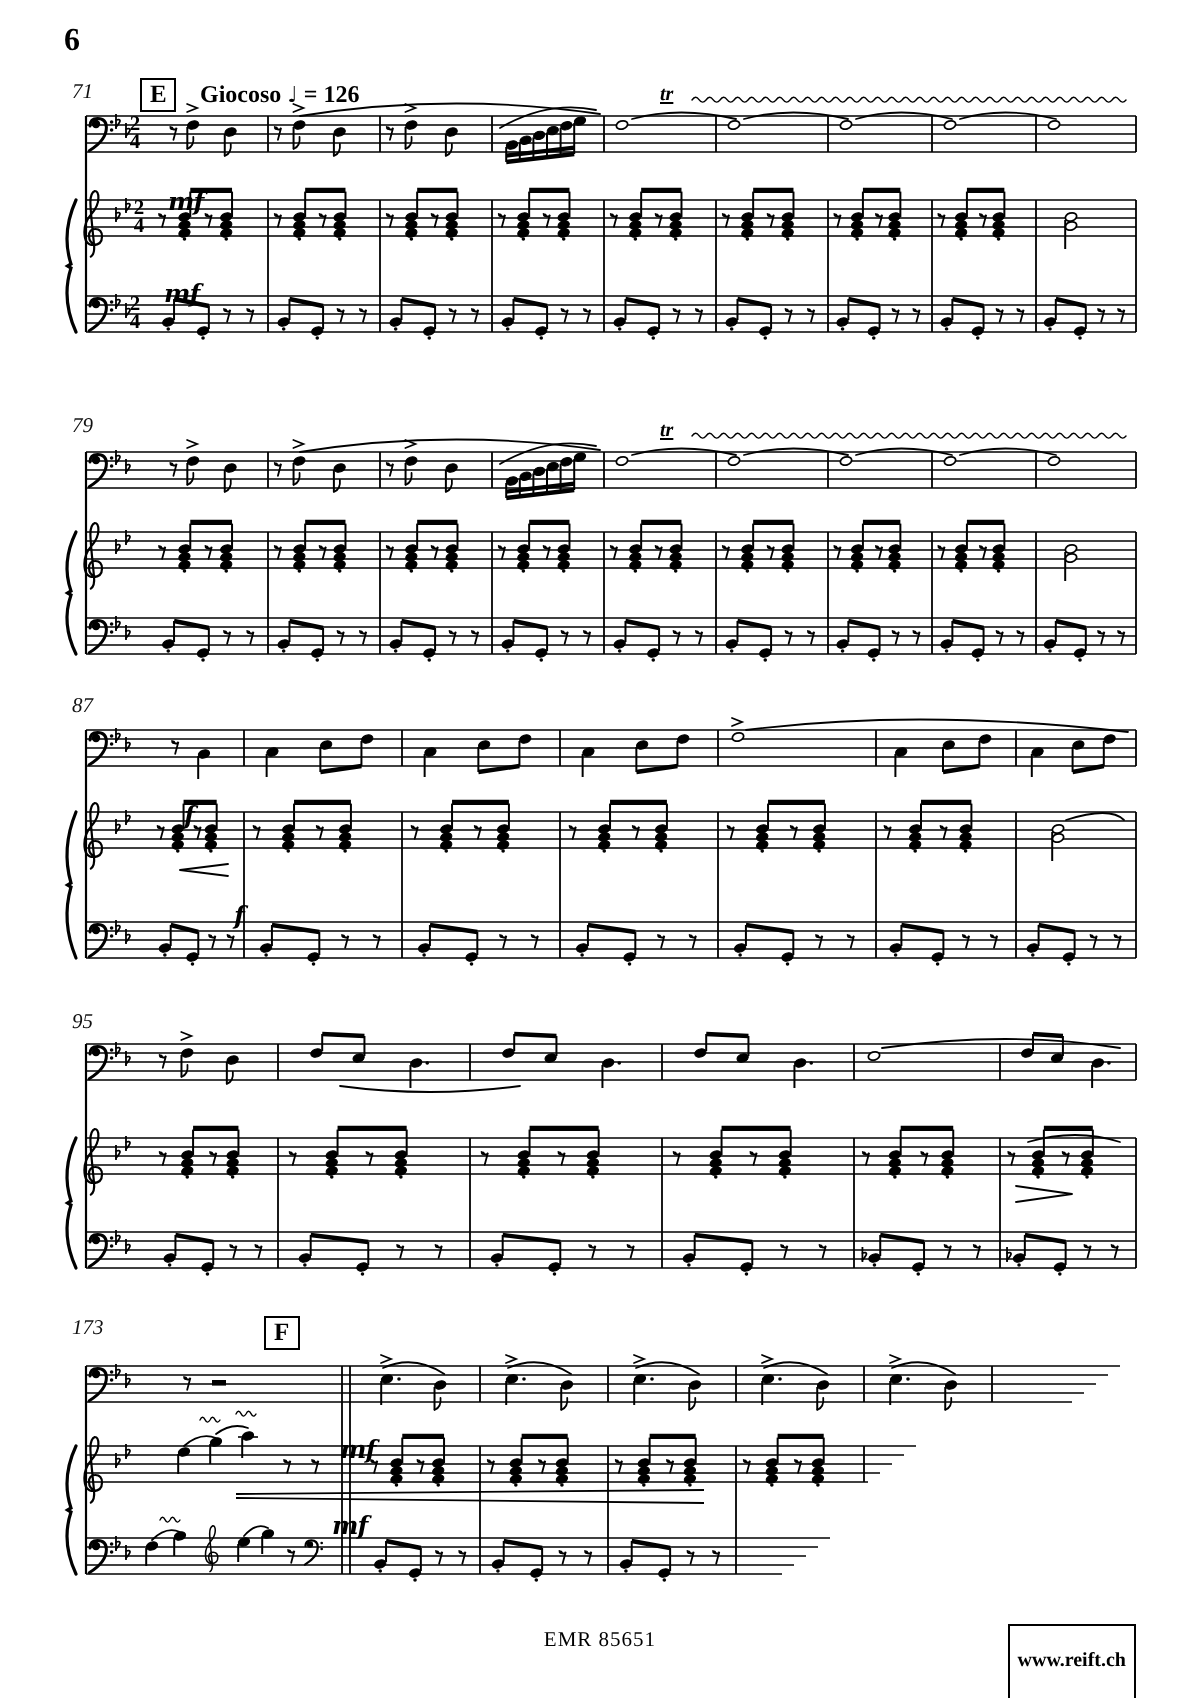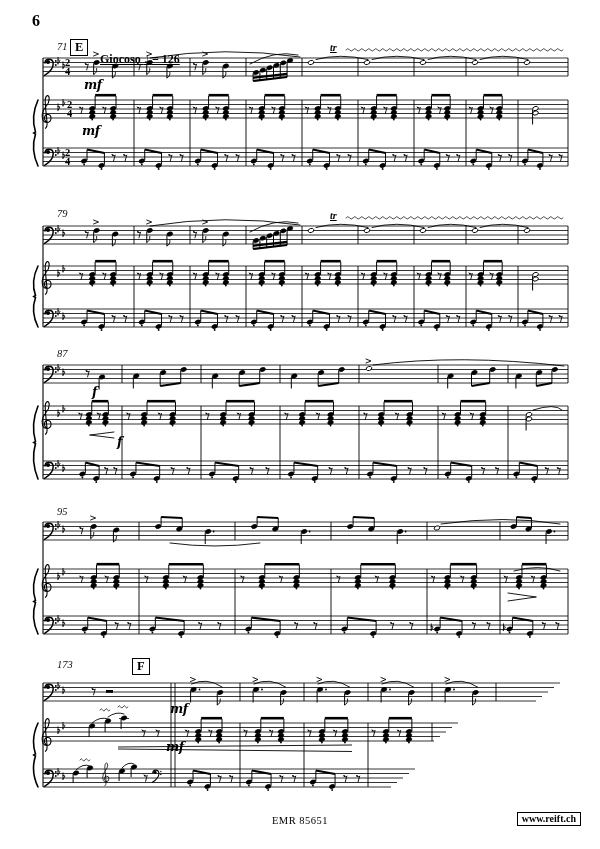--- a/index.html
+++ b/index.html
@@ -1,32 +1,32 @@
 <!DOCTYPE html>
 <html><head>
 <meta charset="utf-8">
 <style>
   html,body{margin:0;padding:0;background:#fff;}
   .page{position:relative;width:600px;height:849px;background:#fff;overflow:hidden;
         font-family:"Liberation Serif",serif;color:#000;}
   .pagenum{position:absolute;left:32px;top:12px;font:bold 16px "Liberation Serif",serif;}
   .system{position:absolute;left:0;width:600px;}
   .system svg{position:absolute;left:0;top:0;}
-  .mnum{position:absolute;font:italic 10.5px "Liberation Serif",serif;color:#111;margin-left:21px;}
+  .mnum{position:absolute;font:italic 10.5px "Liberation Serif",serif;color:#111;}
   .rehearsal{position:absolute;border:1.3px solid #000;padding:0 4px;line-height:14px;
              font:bold 12.5px "Liberation Serif",serif;background:#fff;}
   .tempo{position:absolute;font:bold 12px "Liberation Serif",serif;white-space:nowrap;}
   .tempo .note{font-family:"DejaVu Sans",sans-serif;font-size:11px;font-weight:bold;}
-  .dyn{position:absolute;font:italic bold 12.5px "DejaVu Serif",serif;letter-spacing:-0.5px;}
+  .dyn{position:absolute;font:italic bold 12.5px "DejaVu Serif",serif;letter-spacing:-0.5px;margin-top:16px;}
   .trlbl{position:absolute;font:italic bold 10px "Liberation Serif",serif;text-decoration:underline;}
   .ts{position:absolute;width:11px;text-align:center;font:bold 10.5px "Liberation Serif",serif;
       line-height:9px;display:flex;flex-direction:column;}
   .footer-cat{position:absolute;left:0;right:0;top:815px;text-align:center;
               font:10.5px "Liberation Serif",serif;letter-spacing:0.5px;}
-  .site{position:absolute;right:19px;top:812px;border:1.2px solid #000;padding:0 4px;
+  .site{position:absolute;right:32px;top:812px;border:1.2px solid #000;padding:12px 4px;
         font:bold 10px/12px "Liberation Serif",serif;}
 </style>
 </head>
 <body>
 
 <div class="page">
   <span class="pagenum">6</span>
 
   <div class="system" style="top:30px;height:152px;">
     <svg id="svg0" width="600" height="152">
@@ -357,21 +357,21 @@
         <line x1="527.9" y1="119.5" x2="542.9" y2="123" stroke="#000" stroke-width="2.2"></line>
         <path d="M549,124.5 c1.2,1.6 2.6,1.6 3.2,0.4 l-1.6,6" fill="none" stroke="#000" stroke-width="0.9" stroke-linecap="round"></path>
         <circle cx="549.7" cy="125.1" r="0.9" fill="#000"></circle>
         <path d="M559,124.5 c1.2,1.6 2.6,1.6 3.2,0.4 l-1.6,6" fill="none" stroke="#000" stroke-width="0.9" stroke-linecap="round"></path>
         <circle cx="559.7" cy="125.1" r="0.9" fill="#000"></circle>
         <circle cx="525" cy="134.5" r="0.9" fill="#000"></circle>
         <circle cx="540" cy="139" r="0.9" fill="#000"></circle>
       </svg>
     <span class="mnum" style="left:36px;top:11px;">71</span>
     <span class="rehearsal" style="left:70px;top:9px;">E</span>
-    <span class="tempo" style="left:100px;top:22px;text-decoration:underline;"><span>Giocoso</span> <span class="note">♩</span> <span>= 126</span></span>
+    <span class="tempo" style="left:100px;top:10px;"><span>Giocoso</span> <span class="note">♩</span> <span>= 126</span></span>
     <span class="trlbl" style="left:330px;top:12px;">tr</span>
     <div class="ts" style="left:62px;top:28px;">
         <span>2</span>
         <span>4</span>
       </div>
     <div class="ts" style="left:64px;top:70px;">
         <span>2</span>
         <span>4</span>
       </div>
     <div class="ts" style="left:62px;top:118px;">

